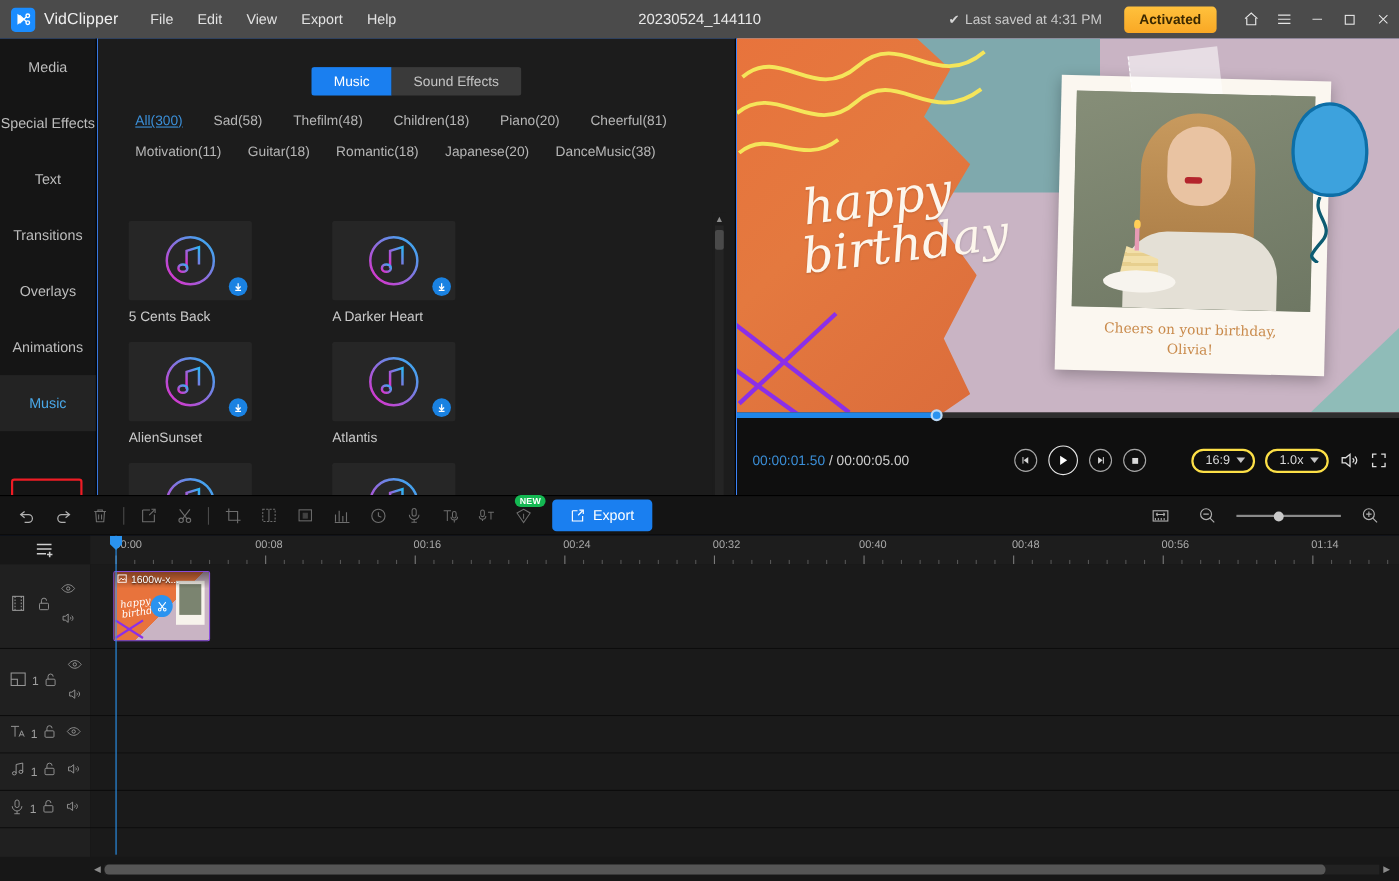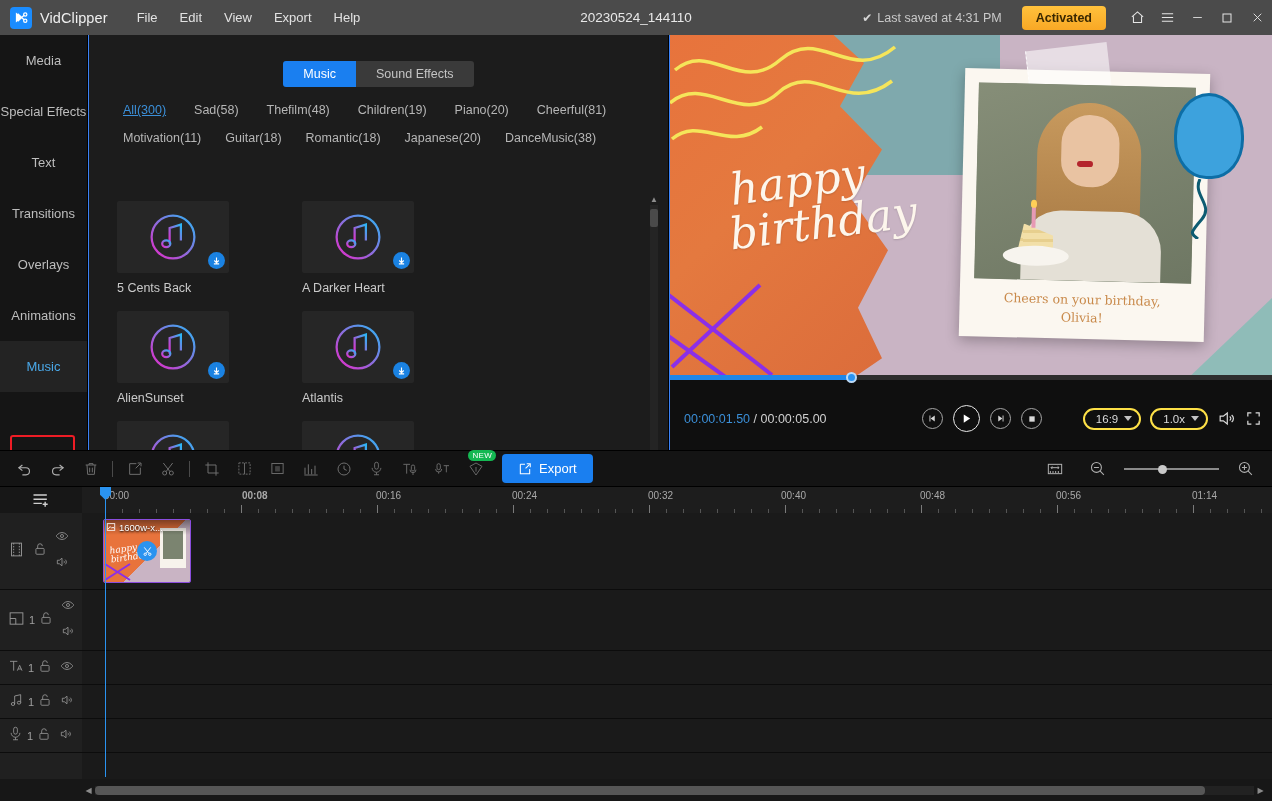--- a/index.html
+++ b/index.html
@@ -259,21 +259,21 @@
     display: flex; align-items: center;
   }
   .tool {
     width: 33px; height: 33px; display: flex; align-items: center; justify-content: center;
     cursor: pointer; color: #b0b0b0; position: relative; flex: none;
   }
   .tool.dim { color: #6e6e6e; }
   .sep { width: 1px; height: 16px; background: #4a4a4a; margin: 0 5px; flex: none; }
   .newbadge {
     position: absolute; top: -2px; right: -4px; background: #14b852; color: #fff;
-    font-size: 8px; font-weight: normal; padding: 1px 4px; border-radius: 7px;
+    font-size: 8px; font-weight: bold; padding: 1px 4px; border-radius: 7px;
     letter-spacing: .3px;
   }
   .export-btn {
     margin-left: 10px; background: #1a7ff0; color: #fff; font-size: 13px;
     padding: 7px 16px; border-radius: 4px; display: flex; align-items: center; gap: 7px;
     cursor: pointer;
   }
   .zoomwrap {
     position: absolute; right: 10px; display: flex; align-items: center; gap: 10px;
   }
@@ -417,21 +417,21 @@
         <div class="seg-btn active">Music</div>
         <div class="seg-btn">Sound Effects</div>
       </div>
     </div>
 
     <div class="cats">
       <div class="cat-row">
         <div class="cat active" style="margin-right:28px">All(300)</div>
         <div class="cat" style="margin-right:28px">Sad(58)</div>
         <div class="cat" style="margin-right:28px">Thefilm(48)</div>
-        <div class="cat" style="margin-right:28px">Children(19)</div>
+        <div class="cat" style="margin-right:28px">Children(18)</div>
         <div class="cat" style="margin-right:28px">Piano(20)</div>
         <div class="cat">Cheerful(81)</div>
       </div>
       <div class="cat-row">
         <div class="cat" style="margin-right:24px">Motivation(11)</div>
         <div class="cat" style="margin-right:24px">Guitar(18)</div>
         <div class="cat" style="margin-right:24px">Romantic(18)</div>
         <div class="cat" style="margin-right:24px">Japanese(20)</div>
         <div class="cat">DanceMusic(38)</div>
       </div>
@@ -801,21 +801,21 @@
     <div class="ruler" id="ruler">
         <div class="rl" style="left: 23px;">00:00</div>
         <div class="rt maj" style="left: 23px;"></div>
         <div class="rt min" style="left: 40px;"></div>
         <div class="rt min" style="left: 57px;"></div>
         <div class="rt min" style="left: 74px;"></div>
         <div class="rt min" style="left: 91px;"></div>
         <div class="rt min" style="left: 108px;"></div>
         <div class="rt min" style="left: 125px;"></div>
         <div class="rt min" style="left: 142px;"></div>
-        <div class="rl" style="left: 161px; font-weight: bold;">00:08</div>
+        <div class="rl" style="left: 151px;">00:08</div>
         <div class="rt maj" style="left: 159px;"></div>
         <div class="rt min" style="left: 176px;"></div>
         <div class="rt min" style="left: 193px;"></div>
         <div class="rt min" style="left: 210px;"></div>
         <div class="rt min" style="left: 227px;"></div>
         <div class="rt min" style="left: 244px;"></div>
         <div class="rt min" style="left: 261px;"></div>
         <div class="rt min" style="left: 278px;"></div>
         <div class="rl" style="left: 295px;">00:16</div>
         <div class="rt maj" style="left: 295px;"></div>

